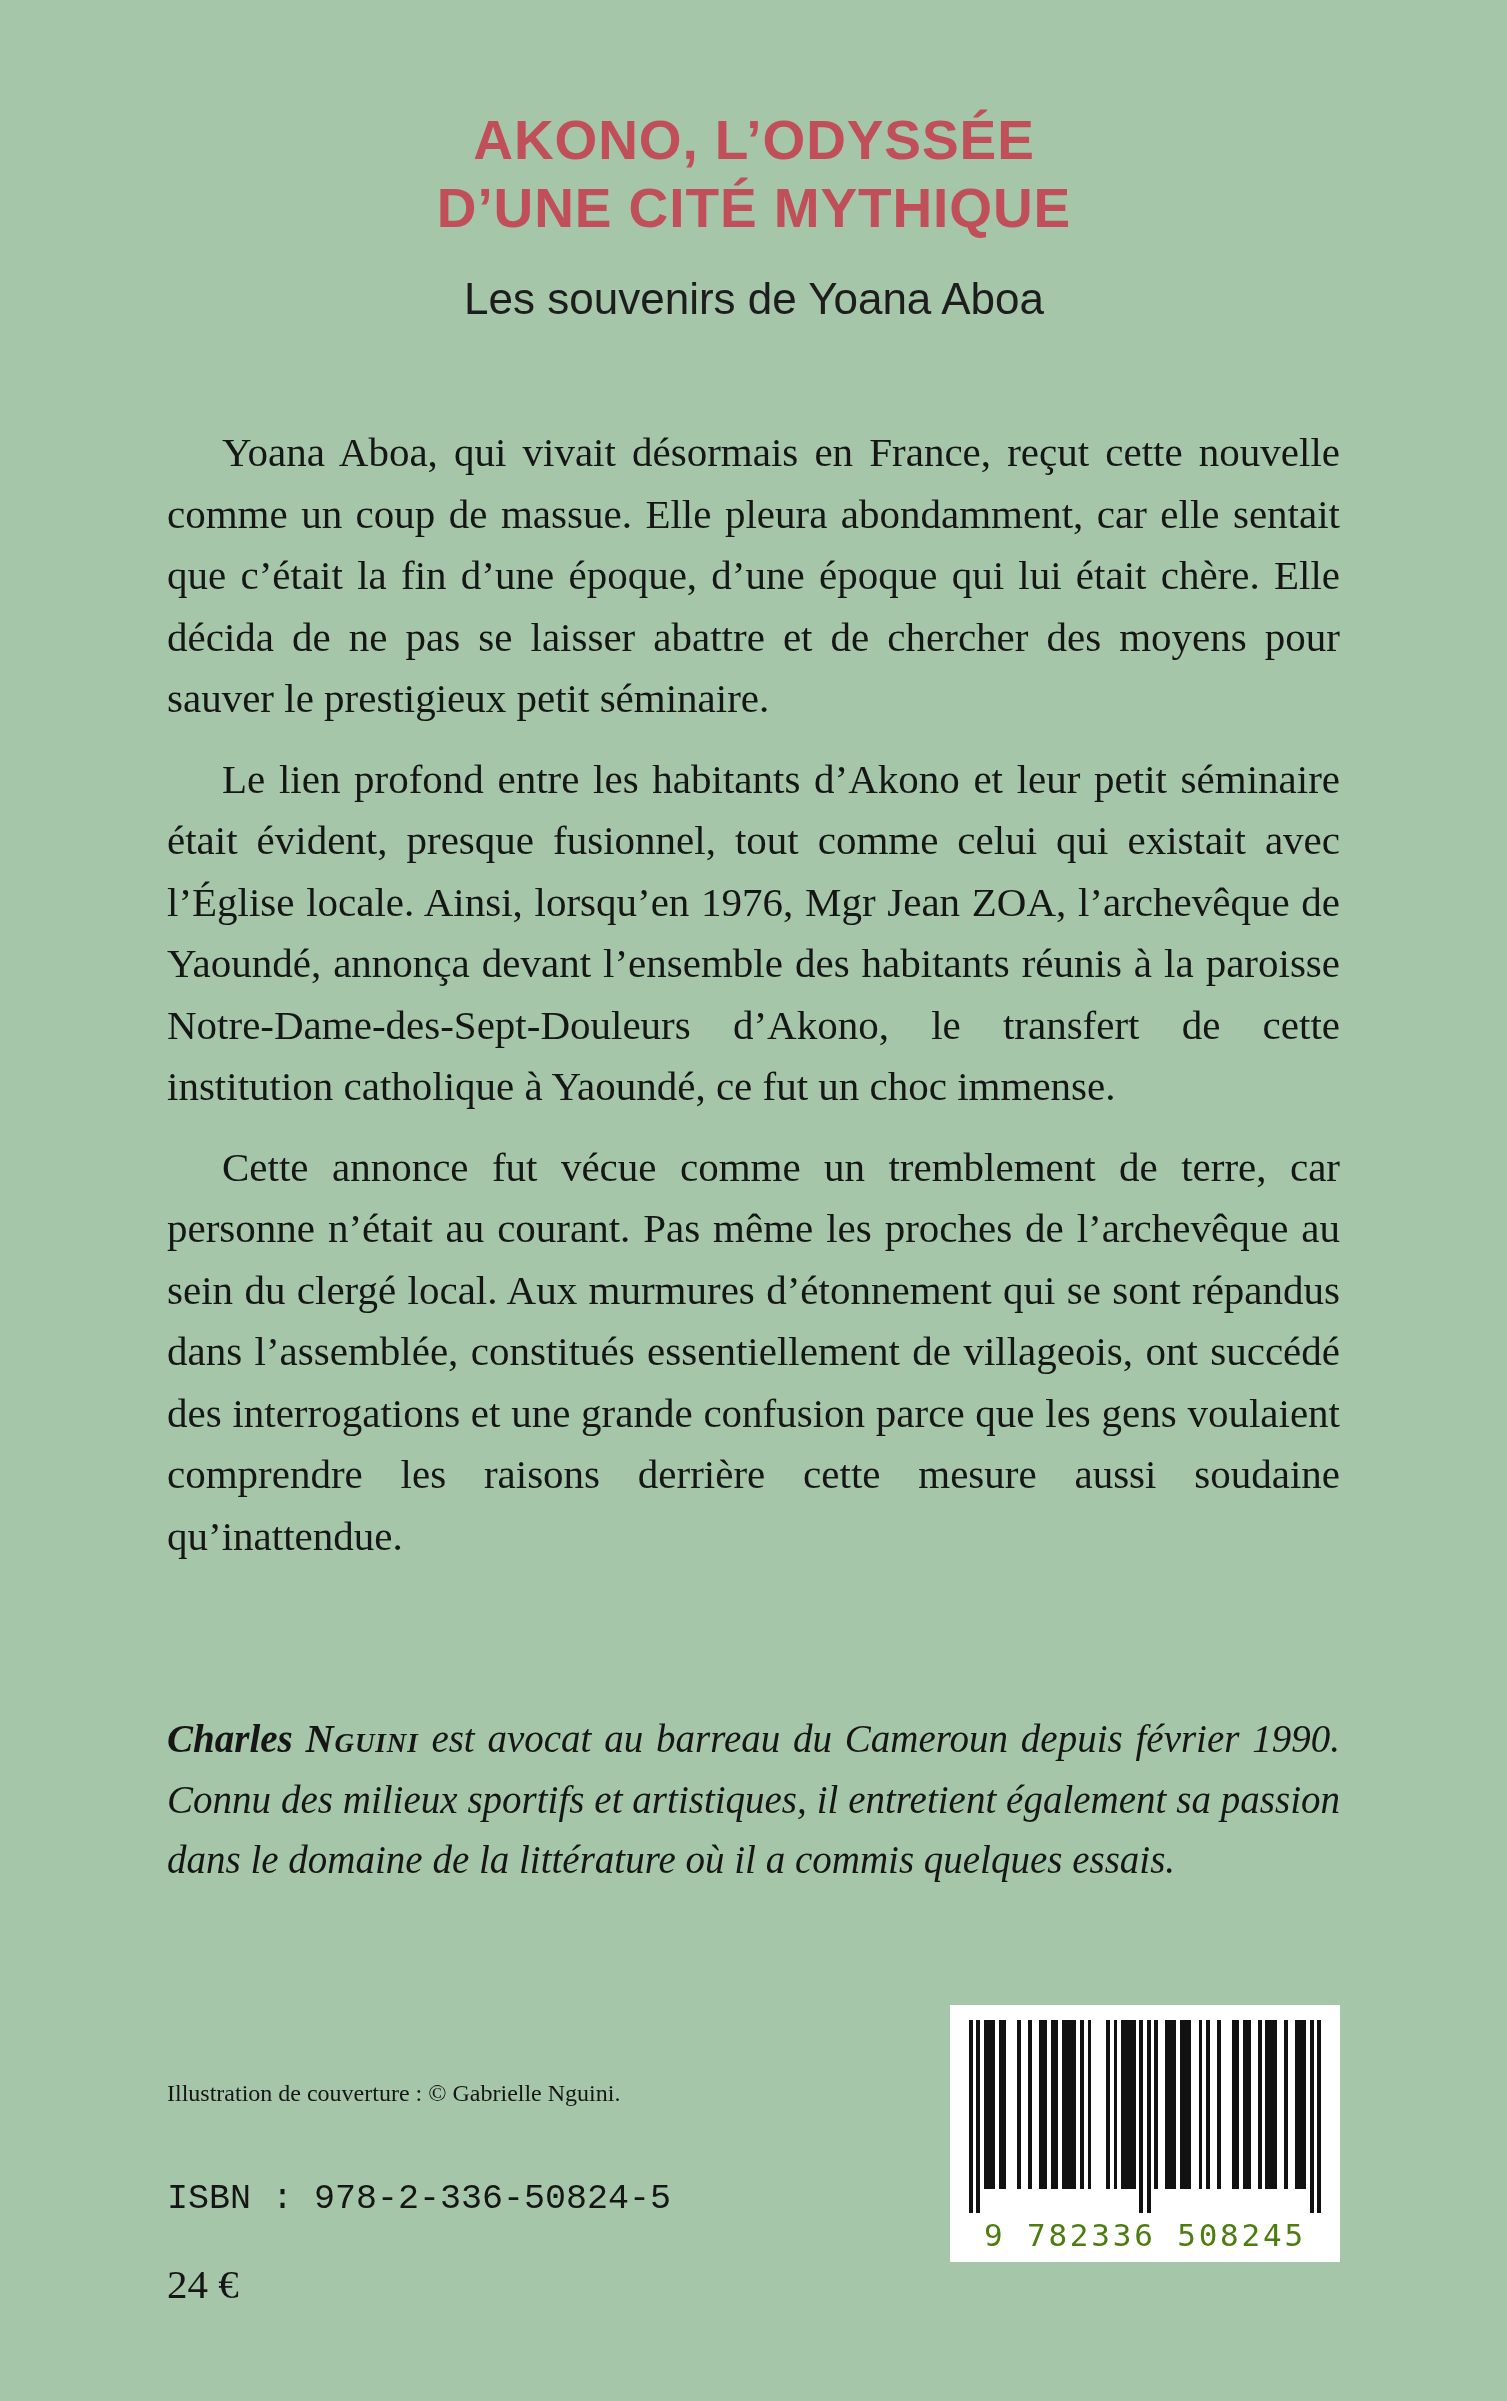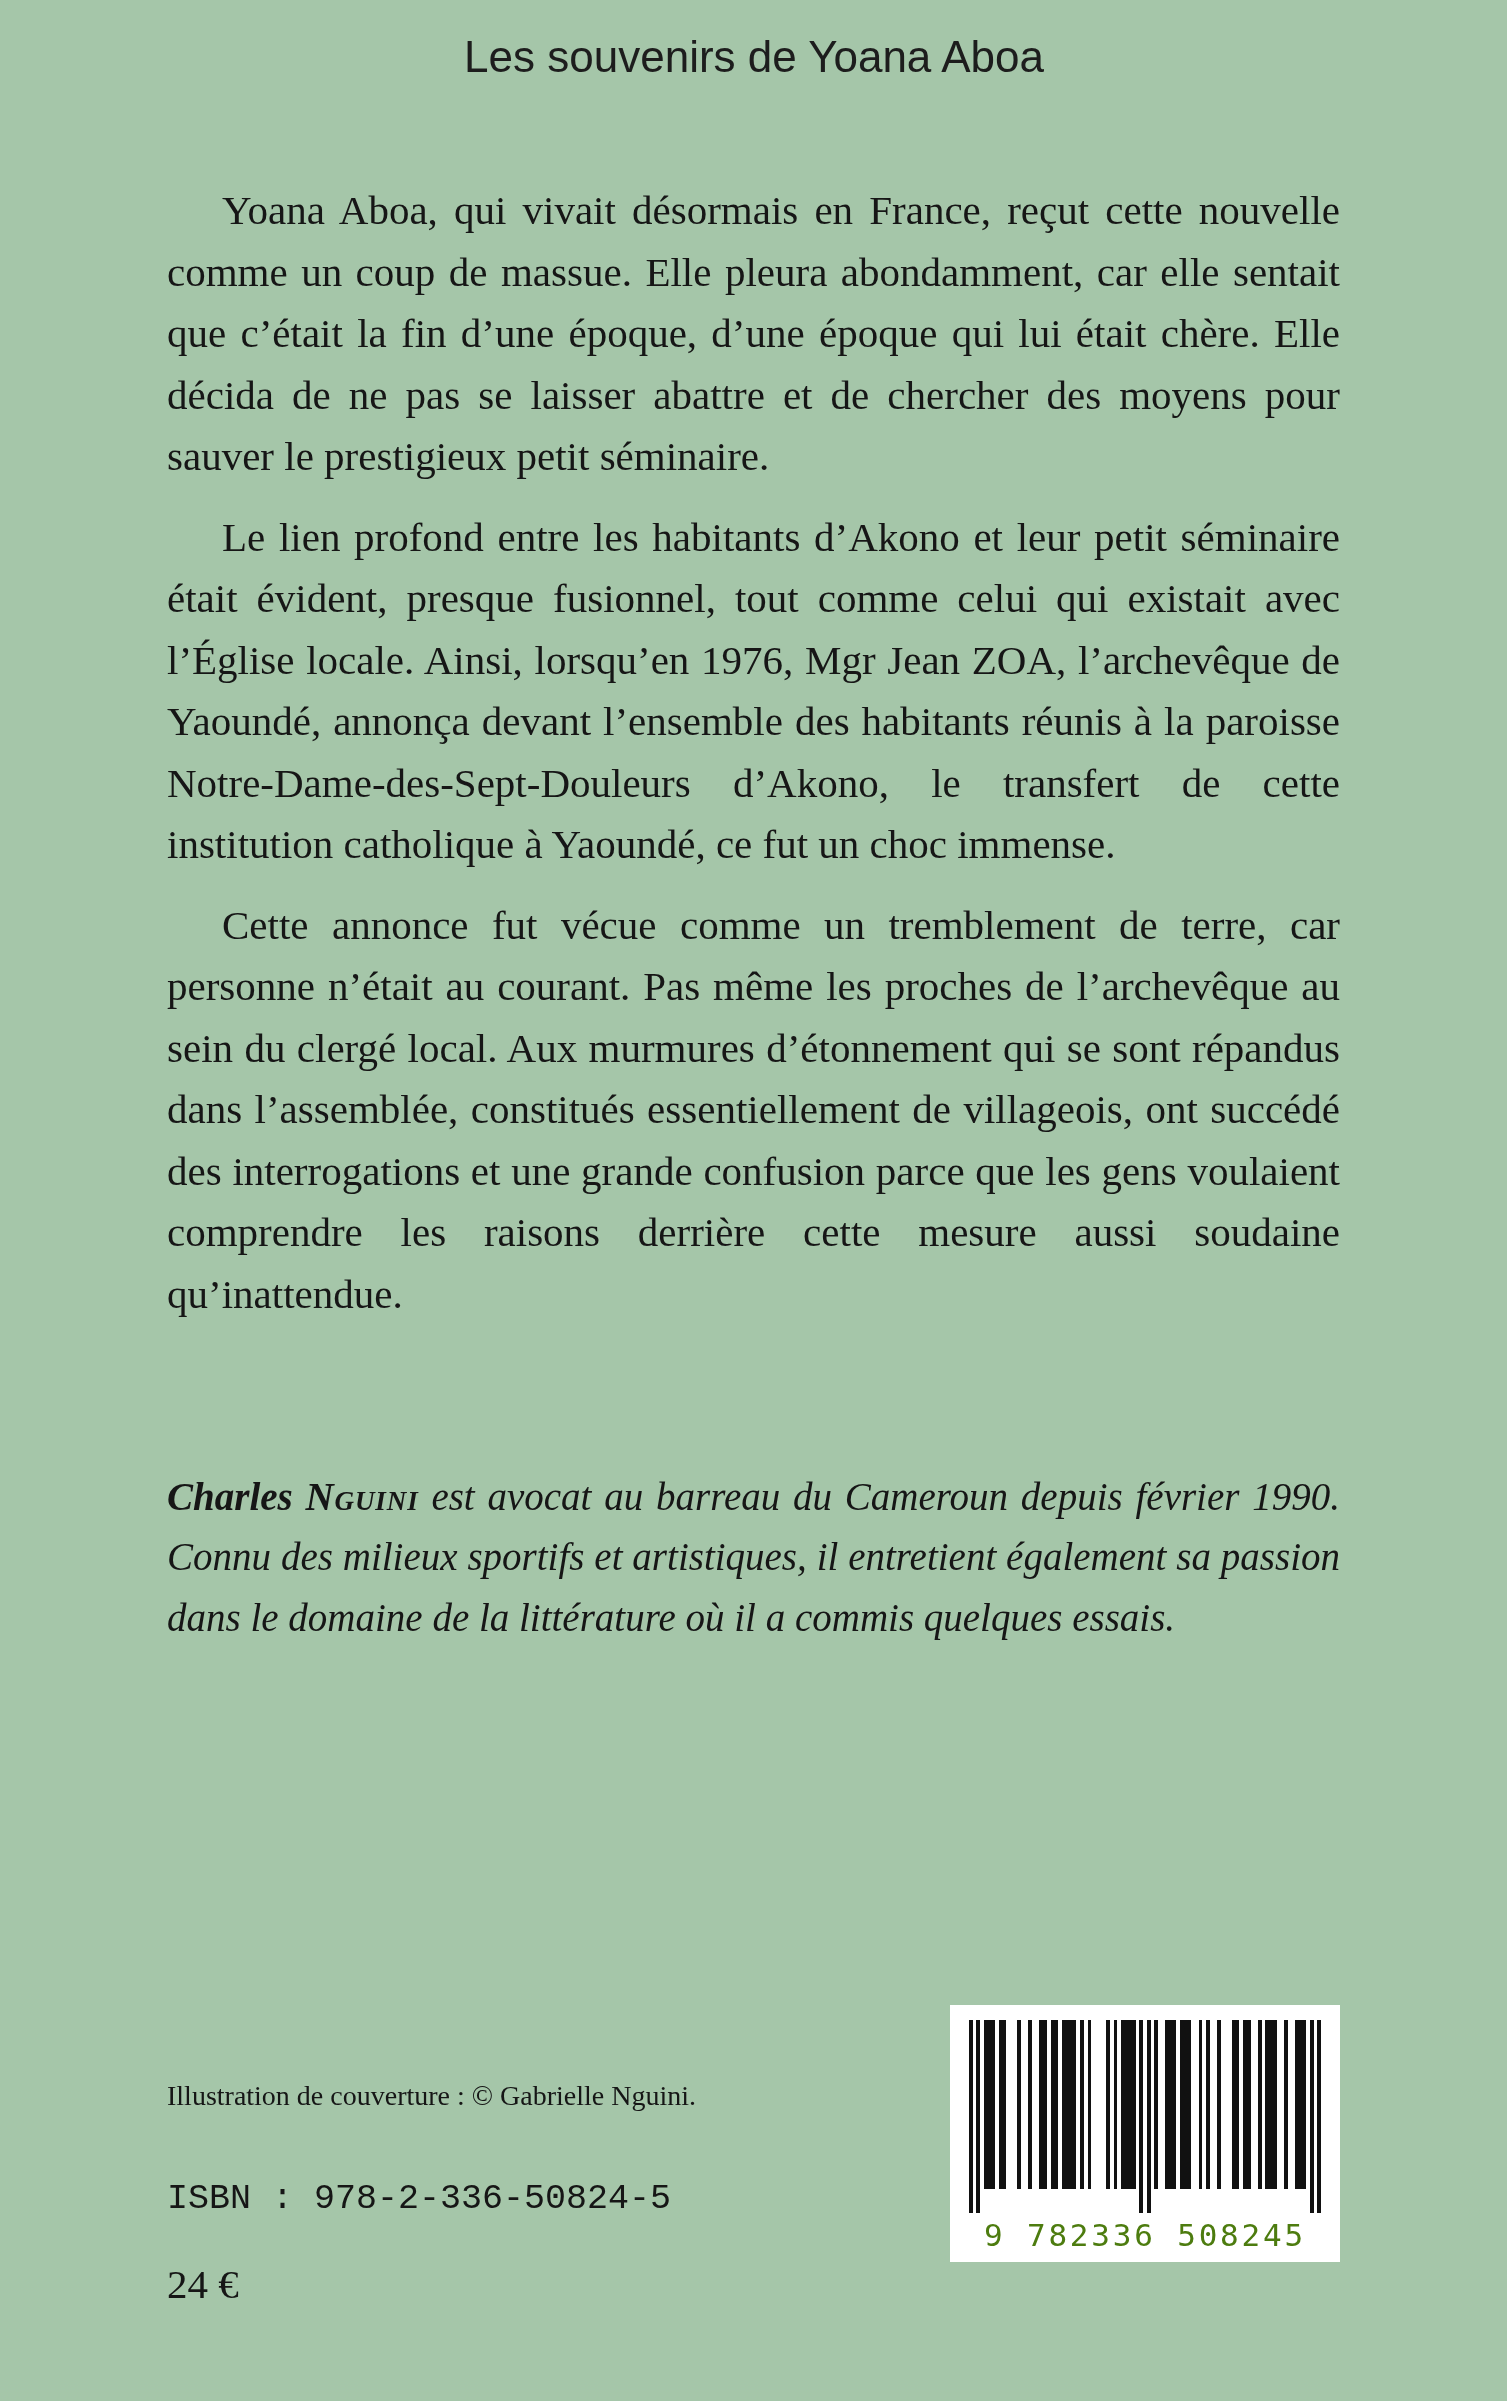--- a/index.html
+++ b/index.html
@@ -55,21 +55,21 @@
   .author-first { font-weight: 700; }
   .author-last  { font-weight: 700; font-variant: small-caps; letter-spacing: 0.9px; }
   
   .credit {
     position: absolute;
     left: 167px;
     font-family: "Liberation Serif", serif;
     color: #161616;
     white-space: nowrap;
   }
-  .credit.illustration { top: 2080px; font-size: 28px; }
+  .credit.illustration { top: 2080px; font-size: 24px; }
   .credit.isbn         { top: 2179px; font-size: 35px; font-family: Liberation Mono, monospace; }
   .credit.price        { top: 2260px; font-size: 41px; }
   
   .barcode-box {
     position: absolute;
     right: 168px;
     bottom: 140px;
     width: 390px;
     height: 257px;
     background: #ffffff;
@@ -87,20 +87,24 @@
     letter-spacing: 2.8px;
     color: #4d7c0f;
     white-space: nowrap;
   }
 </style>
 </head>
 <body>
 
 <div class="cover">
 
+  <div class="title-block">
+    <span class="title-line">AKONO, L’ODYSSÉE</span>
+    <span class="title-line">D’UNE CITÉ MYTHIQUE</span>
+  </div>
 
   <div class="subtitle">Les souvenirs de Yoana Aboa</div>
 
   <div class="synopsis">
     <p>Yoana Aboa, qui vivait désormais en France, reçut cette nouvelle comme un coup de massue. Elle pleura abondamment, car elle sentait que c’était la fin d’une époque, d’une époque qui lui était chère. Elle décida de ne pas se laisser abattre et de chercher des moyens pour sauver le prestigieux petit séminaire.</p>
     <p>Le lien profond entre les habitants d’Akono et leur petit séminaire était évident, presque fusionnel, tout comme celui qui existait avec l’Église locale. Ainsi, lorsqu’en 1976, Mgr Jean ZOA, l’archevêque de Yaoundé, annonça devant l’ensemble des habitants réunis à la paroisse Notre-Dame-des-Sept-Douleurs d’Akono, le transfert de cette institution catholique à Yaoundé, ce fut un choc immense.</p>
     <p>Cette annonce fut vécue comme un tremblement de terre, car personne n’était au courant. Pas même les proches de l’archevêque au sein du clergé local. Aux murmures d’étonnement qui se sont répandus dans l’assemblée, constitués essentiellement de villageois, ont succédé des interrogations et une grande confusion parce que les gens voulaient comprendre les raisons derrière cette mesure aussi soudaine qu’inattendue.</p>
   </div>
 
   <div class="bio">

